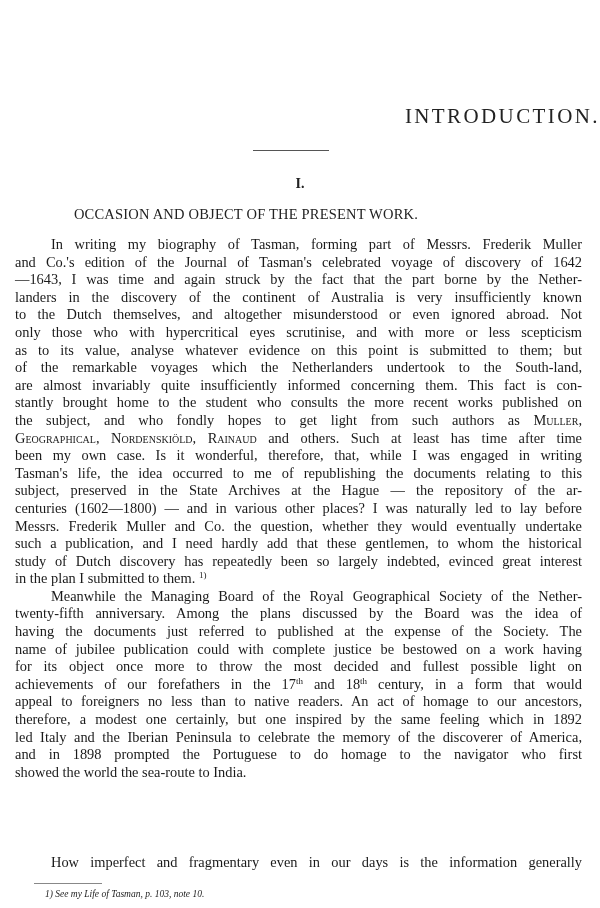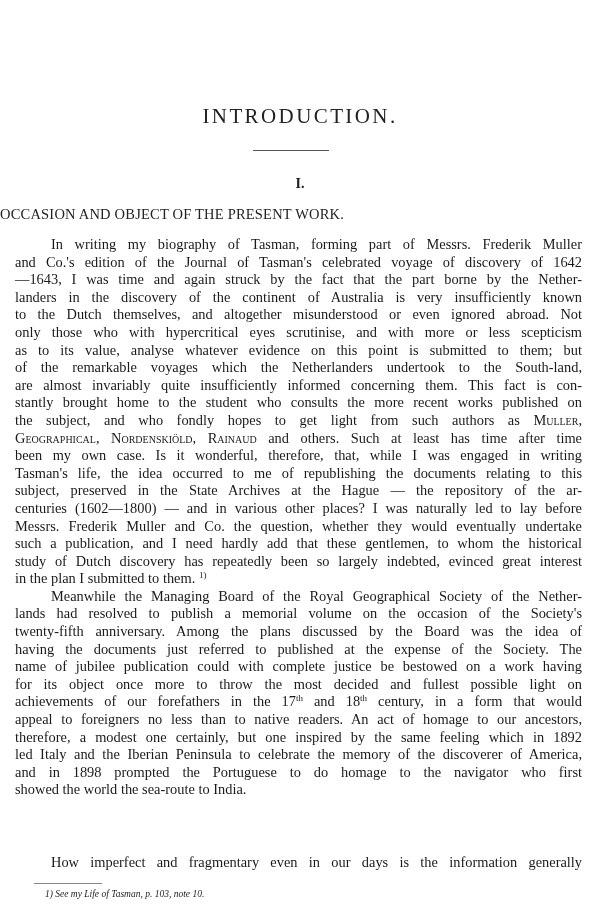--- a/index.html
+++ b/index.html
@@ -3,34 +3,34 @@
   <meta charset="utf-8">
   <style>
     html, body { margin: 0; padding: 0; background: #ffffff; }
     body {
       width: 600px; height: 908px; position: relative; overflow: hidden;
       font-family: "Liberation Serif", "DejaVu Serif", serif;
       color: #1a1a1a;
     }
     .page-title {
       position: absolute; left: 0; width: 600px; top: 104px;
-      text-align: center; font-size: 21px; letter-spacing: 2.4px; font-weight: normal;
+      text-align: right; font-size: 21px; letter-spacing: 2.4px; font-weight: normal;
       color: #222;
     }
     .title-rule {
       position: absolute; left: 253px; top: 150px; width: 76px; height: 0;
       border-top: 1px solid #555;
     }
     .section-number {
       position: absolute; left: 0; width: 600px; top: 176px;
       text-align: center; font-size: 14px; font-weight: bold; color: #222;
     }
     .section-heading {
       position: absolute; left: 0; width: 492px; top: 206px;
-      text-align: left; font-size: 14.5px; letter-spacing: 0.2px; color: #222;
+      text-align: center; font-size: 14.5px; letter-spacing: 0.2px; color: #222;
     }
     .body-text {
       position: absolute; left: 15px; width: 567px; top: 236px;
       font-size: 14.4px; line-height: 17.6px; text-align: justify;
     }
     .body-text .line {
       display: block; height: 17.6px; white-space: nowrap;
       text-align: justify; text-align-last: justify;
     }
     .body-text .line.last { text-align-last: left; }
@@ -75,21 +75,20 @@
   <span class="line">been my own case. Is it wonderful, therefore, that, while I was engaged in writing</span>
   <span class="line">Tasman's life, the idea occurred to me of republishing the documents relating to this</span>
   <span class="line">subject, preserved in the State Archives at the Hague — the repository of the ar-</span>
   <span class="line">centuries (1602—1800) — and in various other places? I was naturally led to lay before</span>
   <span class="line">Messrs. Frederik Muller and Co. the question, whether they would eventually undertake</span>
   <span class="line">such a publication, and I need hardly add that these gentlemen, to whom the historical</span>
   <span class="line">study of Dutch discovery has repeatedly been so largely indebted, evinced great interest</span>
   <span class="line last"><span>in the plan I submitted to them.</span> <sup>1)</sup></span>
 
   <span class="line indent">Meanwhile the Managing Board of the Royal Geographical Society of the Nether-</span>
-  <span class="line">lands had resolved to publish a memorial volume on the occasion of the Society's</span>
   <span class="line">twenty-fifth anniversary. Among the plans discussed by the Board was the idea of</span>
   <span class="line">having the documents just referred to published at the expense of the Society. The</span>
   <span class="line">name of jubilee publication could with complete justice be bestowed on a work having</span>
   <span class="line">for its object once more to throw the most decided and fullest possible light on</span>
   <span class="line"><span>achievements of our forefathers in the 17</span><sup>th</sup><span> and 18</span><sup>th</sup><span> century, in a form that would</span></span>
   <span class="line">appeal to foreigners no less than to native readers. An act of homage to our ancestors,</span>
   <span class="line">therefore, a modest one certainly, but one inspired by the same feeling which in 1892</span>
   <span class="line">led Italy and the Iberian Peninsula to celebrate the memory of the discoverer of America,</span>
   <span class="line">and in 1898 prompted the Portuguese to do homage to the navigator who first</span>
   <span class="line last">showed the world the sea-route to India.</span>

